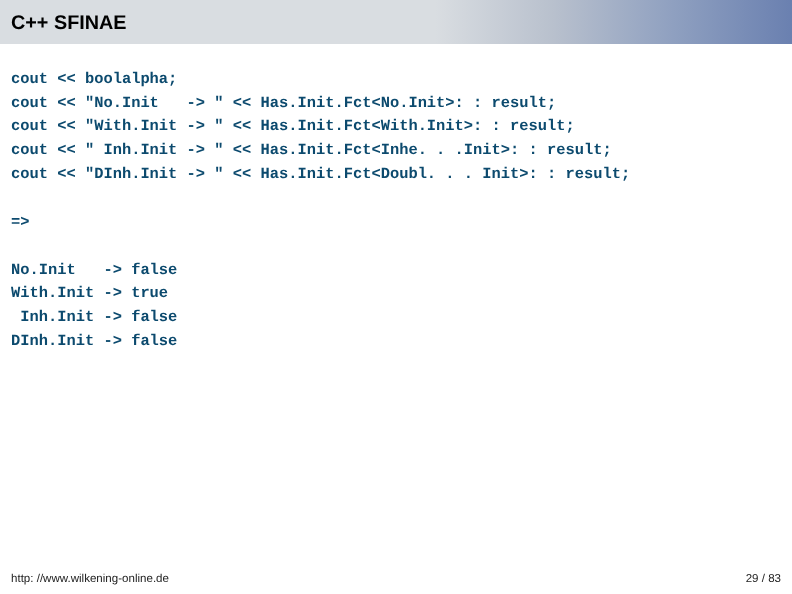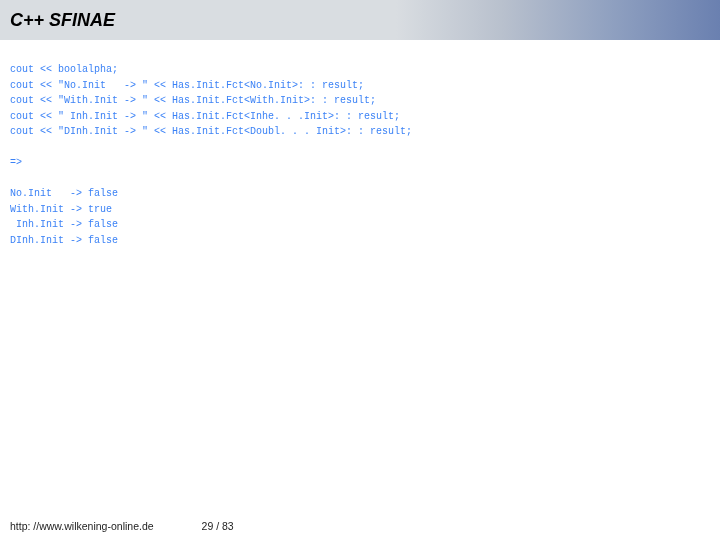--- a/index.html
+++ b/index.html
@@ -3,33 +3,33 @@
 <meta charset="utf-8">
 <style>
   * { margin: 0; padding: 0; box-sizing: border-box; }
   html, body { width: 720px; height: 540px; font-family: Verdana, Geneva, sans-serif; background: #fff; overflow: hidden; }
   .slide { width: 720px; height: 540px; position: relative; display: flex; flex-direction: column; }
   .header {
     height: 40px;
     background: linear-gradient(to right, #d9dde1 0%, #d9dde1 55%, #b8c0cd 70%, #8fa0c0 85%, #6a80b0 100%);
     display: flex; align-items: center; padding-left: 10px;
   }
-  .header-title { font-weight: bold; font-size: 18px; color: #000; font-style: italic; }
+  .header-title { font-weight: bold; font-size: 18px; color: #000; }
   .content { flex: 1; padding: 22px 10px 0 10px; }
   pre.code {
     font-family: "Courier New", Courier, monospace;
-    font-size: 10px;
+    font-size: 14px;
     line-height: 1.55;
     white-space: pre;
-    font-weight: normal;
-    color: #3b82f6;
+    font-weight: bold;
+    color: #0c4a6e;
   }
   .footer {
     height: 24px;
-    display: flex; align-items: center;
+    display: flex; justify-content: space-between; align-items: center;
     padding: 0 10px 4px 10px;
     font-size: 10.5px; color: #222; gap: 48px;
   }
 </style>
 </head>
 <body>
 
 <div class="slide">
   <div class="header">
     <div class="header-title">C++ SFINAE</div>

